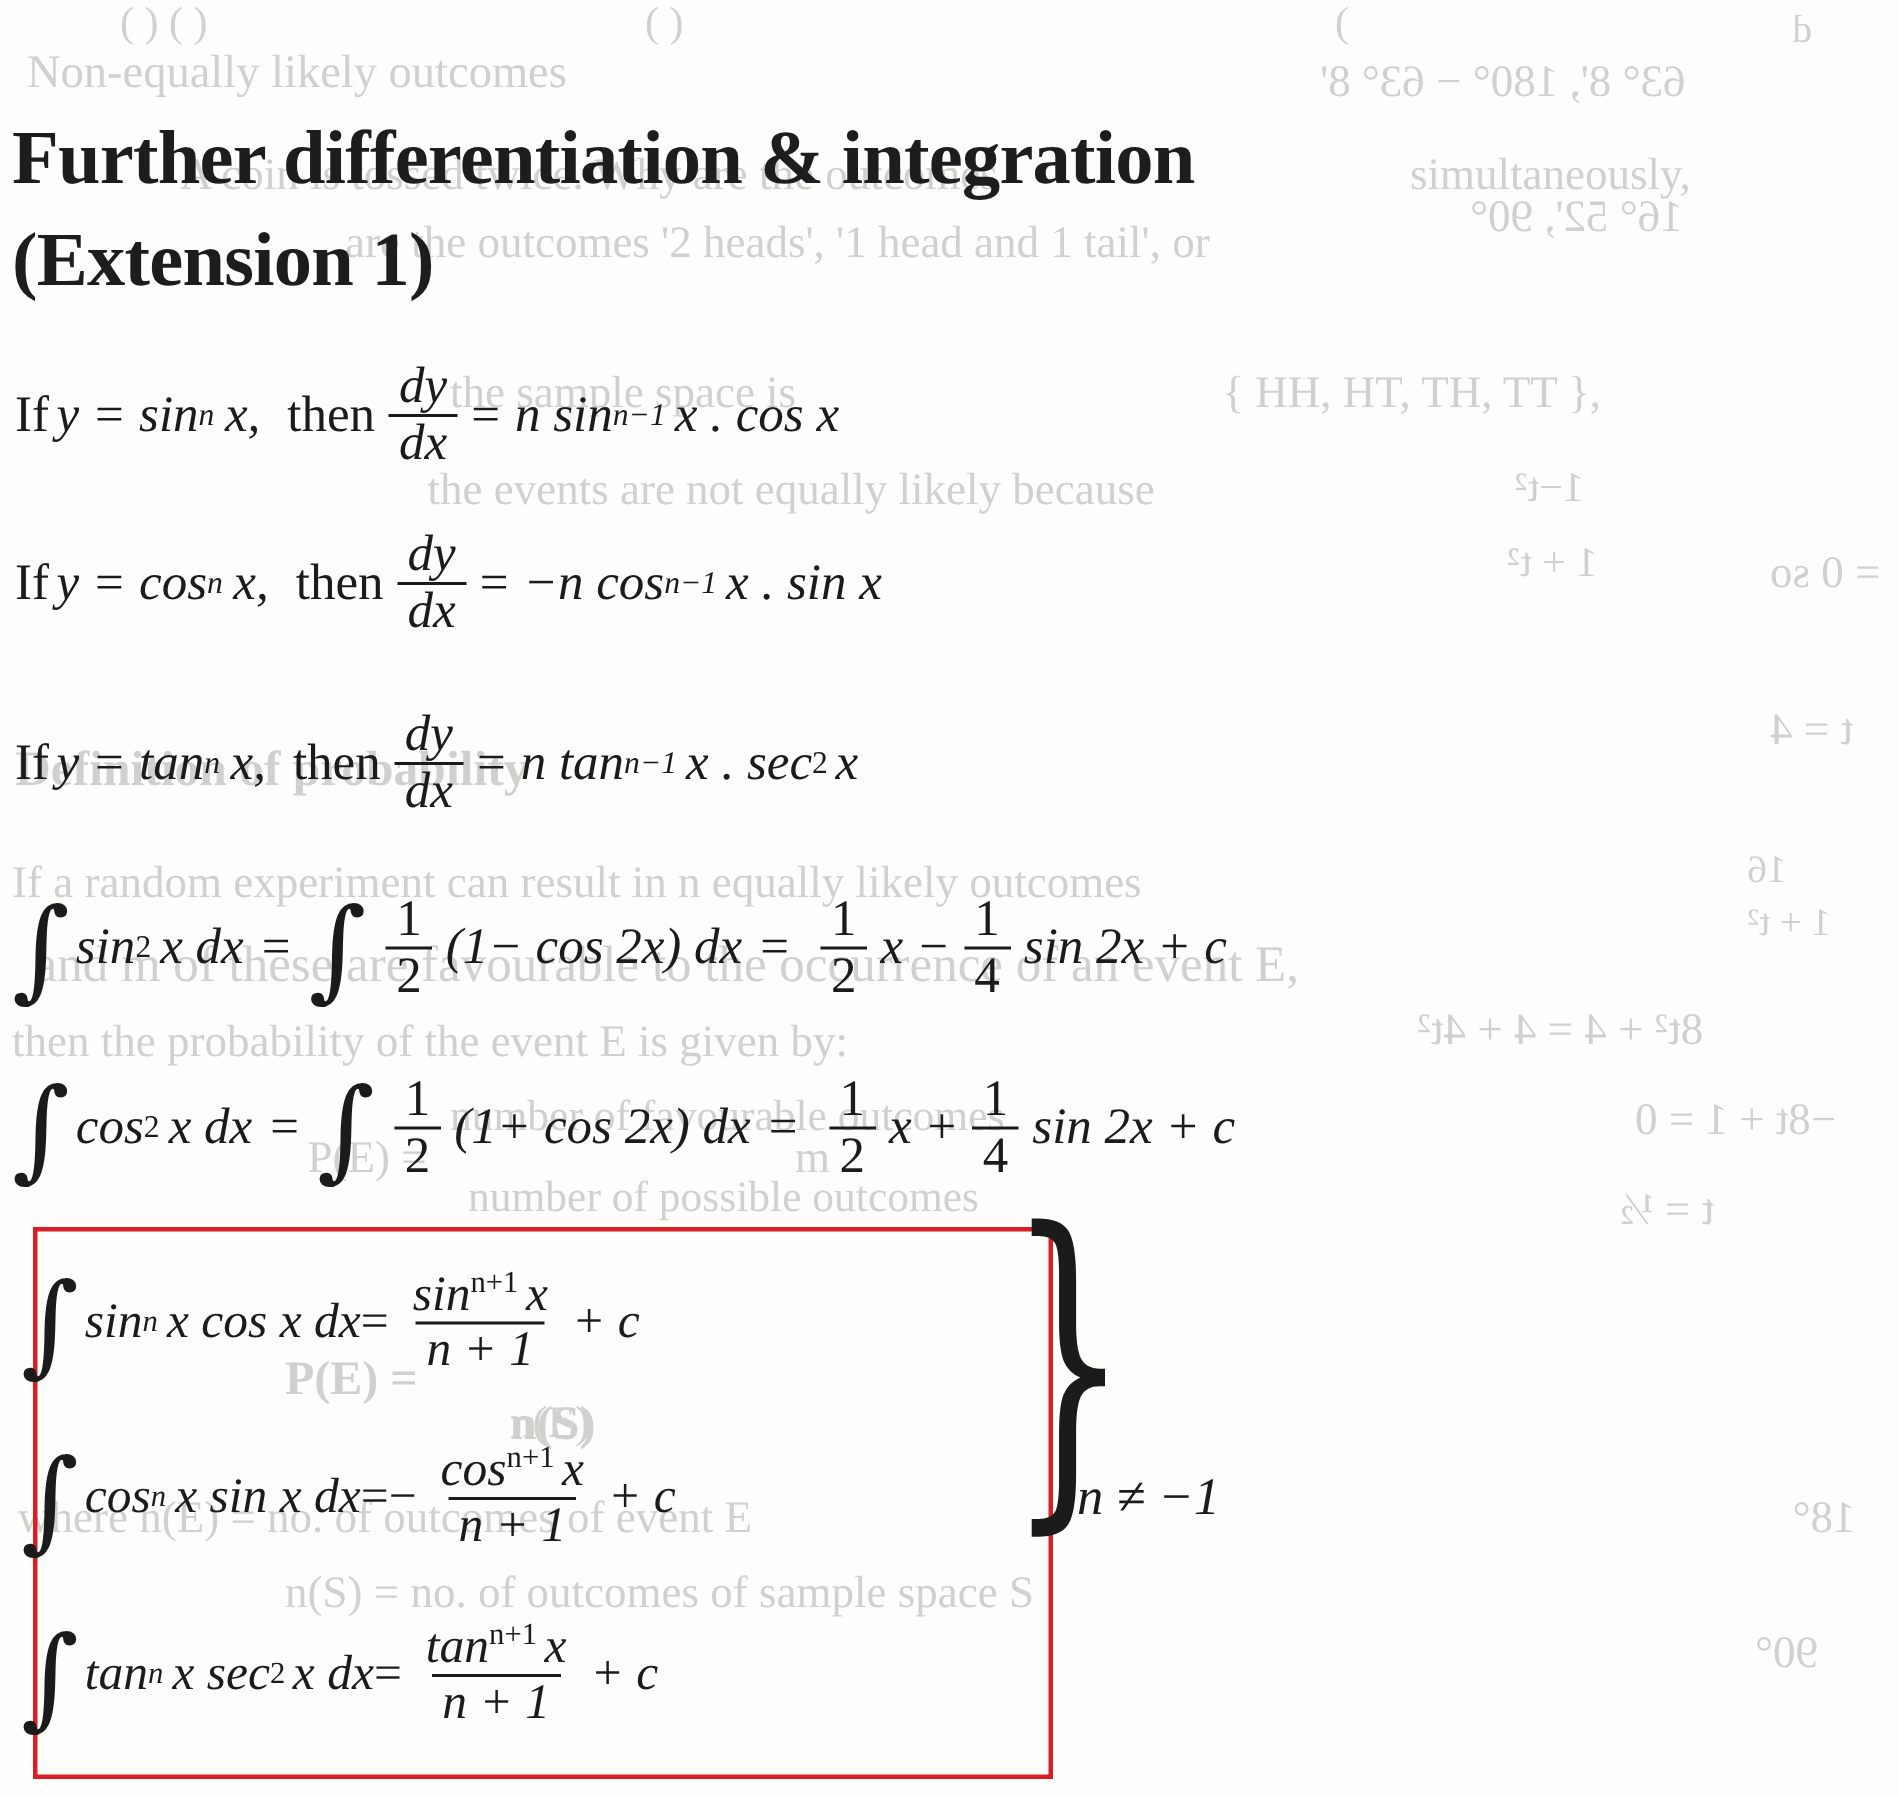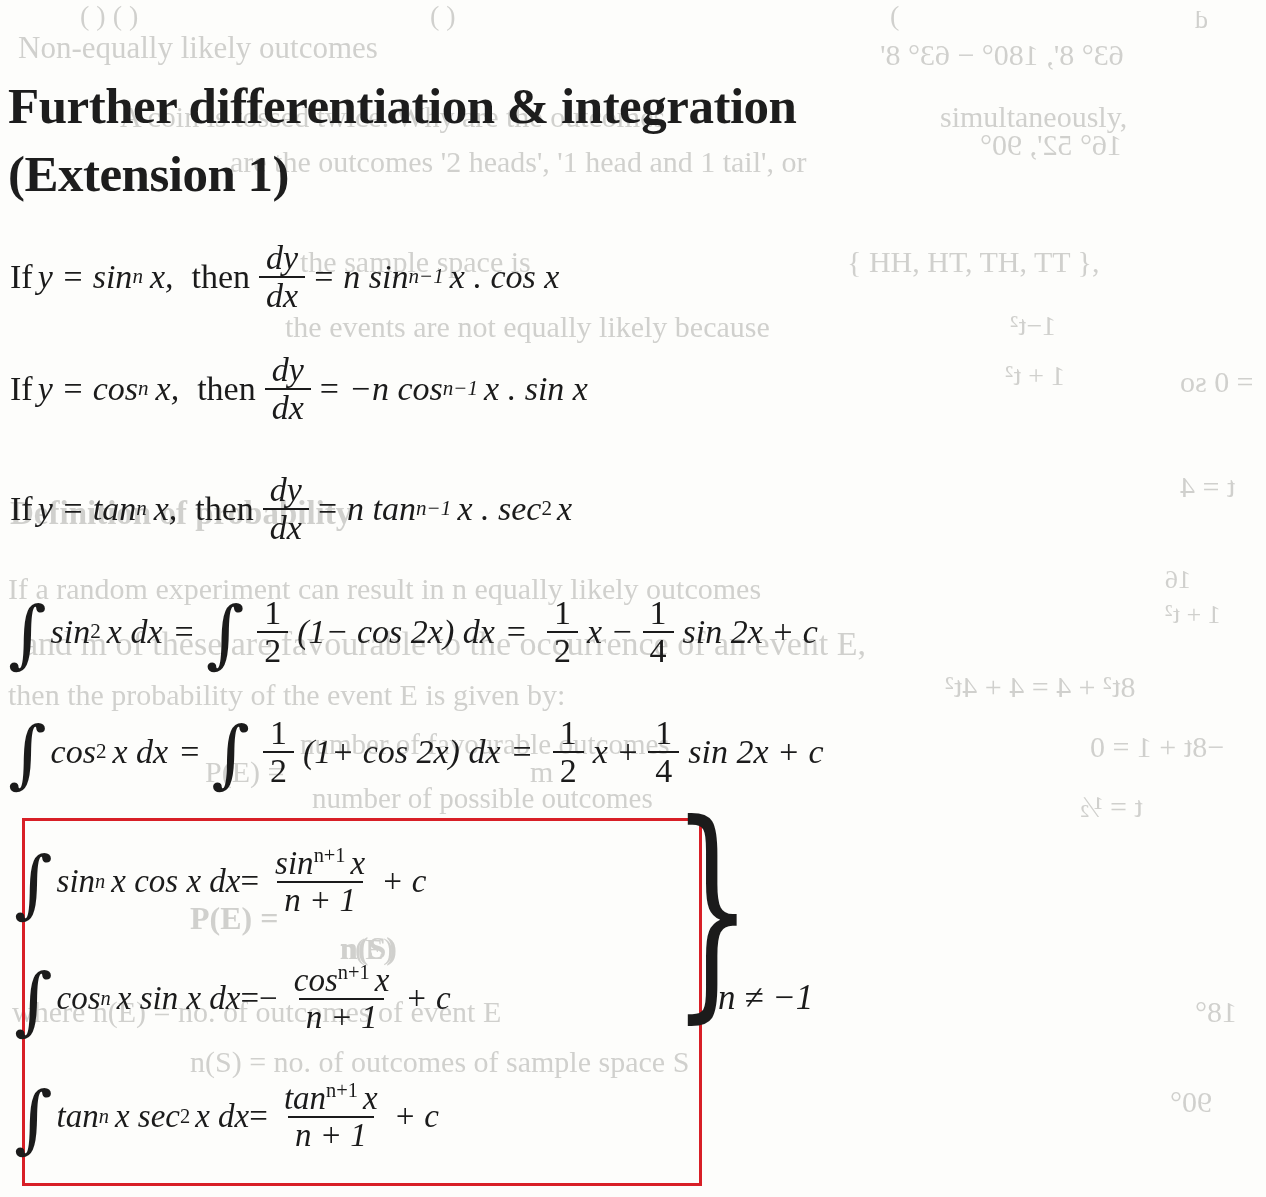--- a/index.html
+++ b/index.html
@@ -137,21 +137,21 @@
 </style>
 </head>
 <body>
 
 <div class="ghost-layer">
     <div class="ghost noflip" style="left: 18px; top: 30px; font-size: 31px; font-weight: normal;">Non-equally likely outcomes</div>
     <div class="ghost noflip" style="left: 120px; top: 100px; font-size: 30px;">A coin is tossed twice. Why are the outcomes</div>
     <div class="ghost noflip" style="left: 940px; top: 100px; font-size: 30px;">simultaneously,</div>
     <div class="ghost noflip" style="left: 230px; top: 145px; font-size: 30px;">are the outcomes '2 heads', '1 head and 1 tail', or</div>
     <div class="ghost noflip" style="left: 300px; top: 245px; font-size: 30px;">the sample space is</div>
-    <div class="ghost noflip" style="left: 815px; top: 245px; font-size: 30px; margin-left: 32px;">{ HH, HT, TH, TT },</div>
+    <div class="ghost noflip" style="left: 815px; top: 245px; font-size: 30px;">{ HH, HT, TH, TT },</div>
     <div class="ghost noflip" style="left: 285px; top: 310px; font-size: 30px;">the events are not equally likely because</div>
     <div class="ghost noflip" style="left: 10px; top: 495px; font-size: 33px; font-weight: bold;">Definition of probability</div>
     <div class="ghost noflip" style="left: 8px; top: 572px; font-size: 30px;">If a random experiment can result in n equally likely outcomes</div>
     <div class="ghost noflip" style="left: 23px; top: 625px; font-size: 34px;">and m of these are favourable to the occurrence of an event E,</div>
     <div class="ghost noflip" style="left: 8px; top: 678px; font-size: 30px;">then the probability of the event E is given by:</div>
     <div class="ghost noflip" style="left: 300px; top: 728px; font-size: 29px;">number of favourable outcomes</div>
     <div class="ghost noflip" style="left: 312px; top: 782px; font-size: 29px;">number of possible outcomes</div>
     <div class="ghost noflip" style="left: 205px; top: 755px; font-size: 30px;">P(E)  =</div>
     <div class="ghost noflip" style="left: 530px; top: 755px; font-size: 30px;">m</div>
     <div class="ghost noflip" style="left: 340px; top: 932px; font-size: 30px;">n(E)</div>

